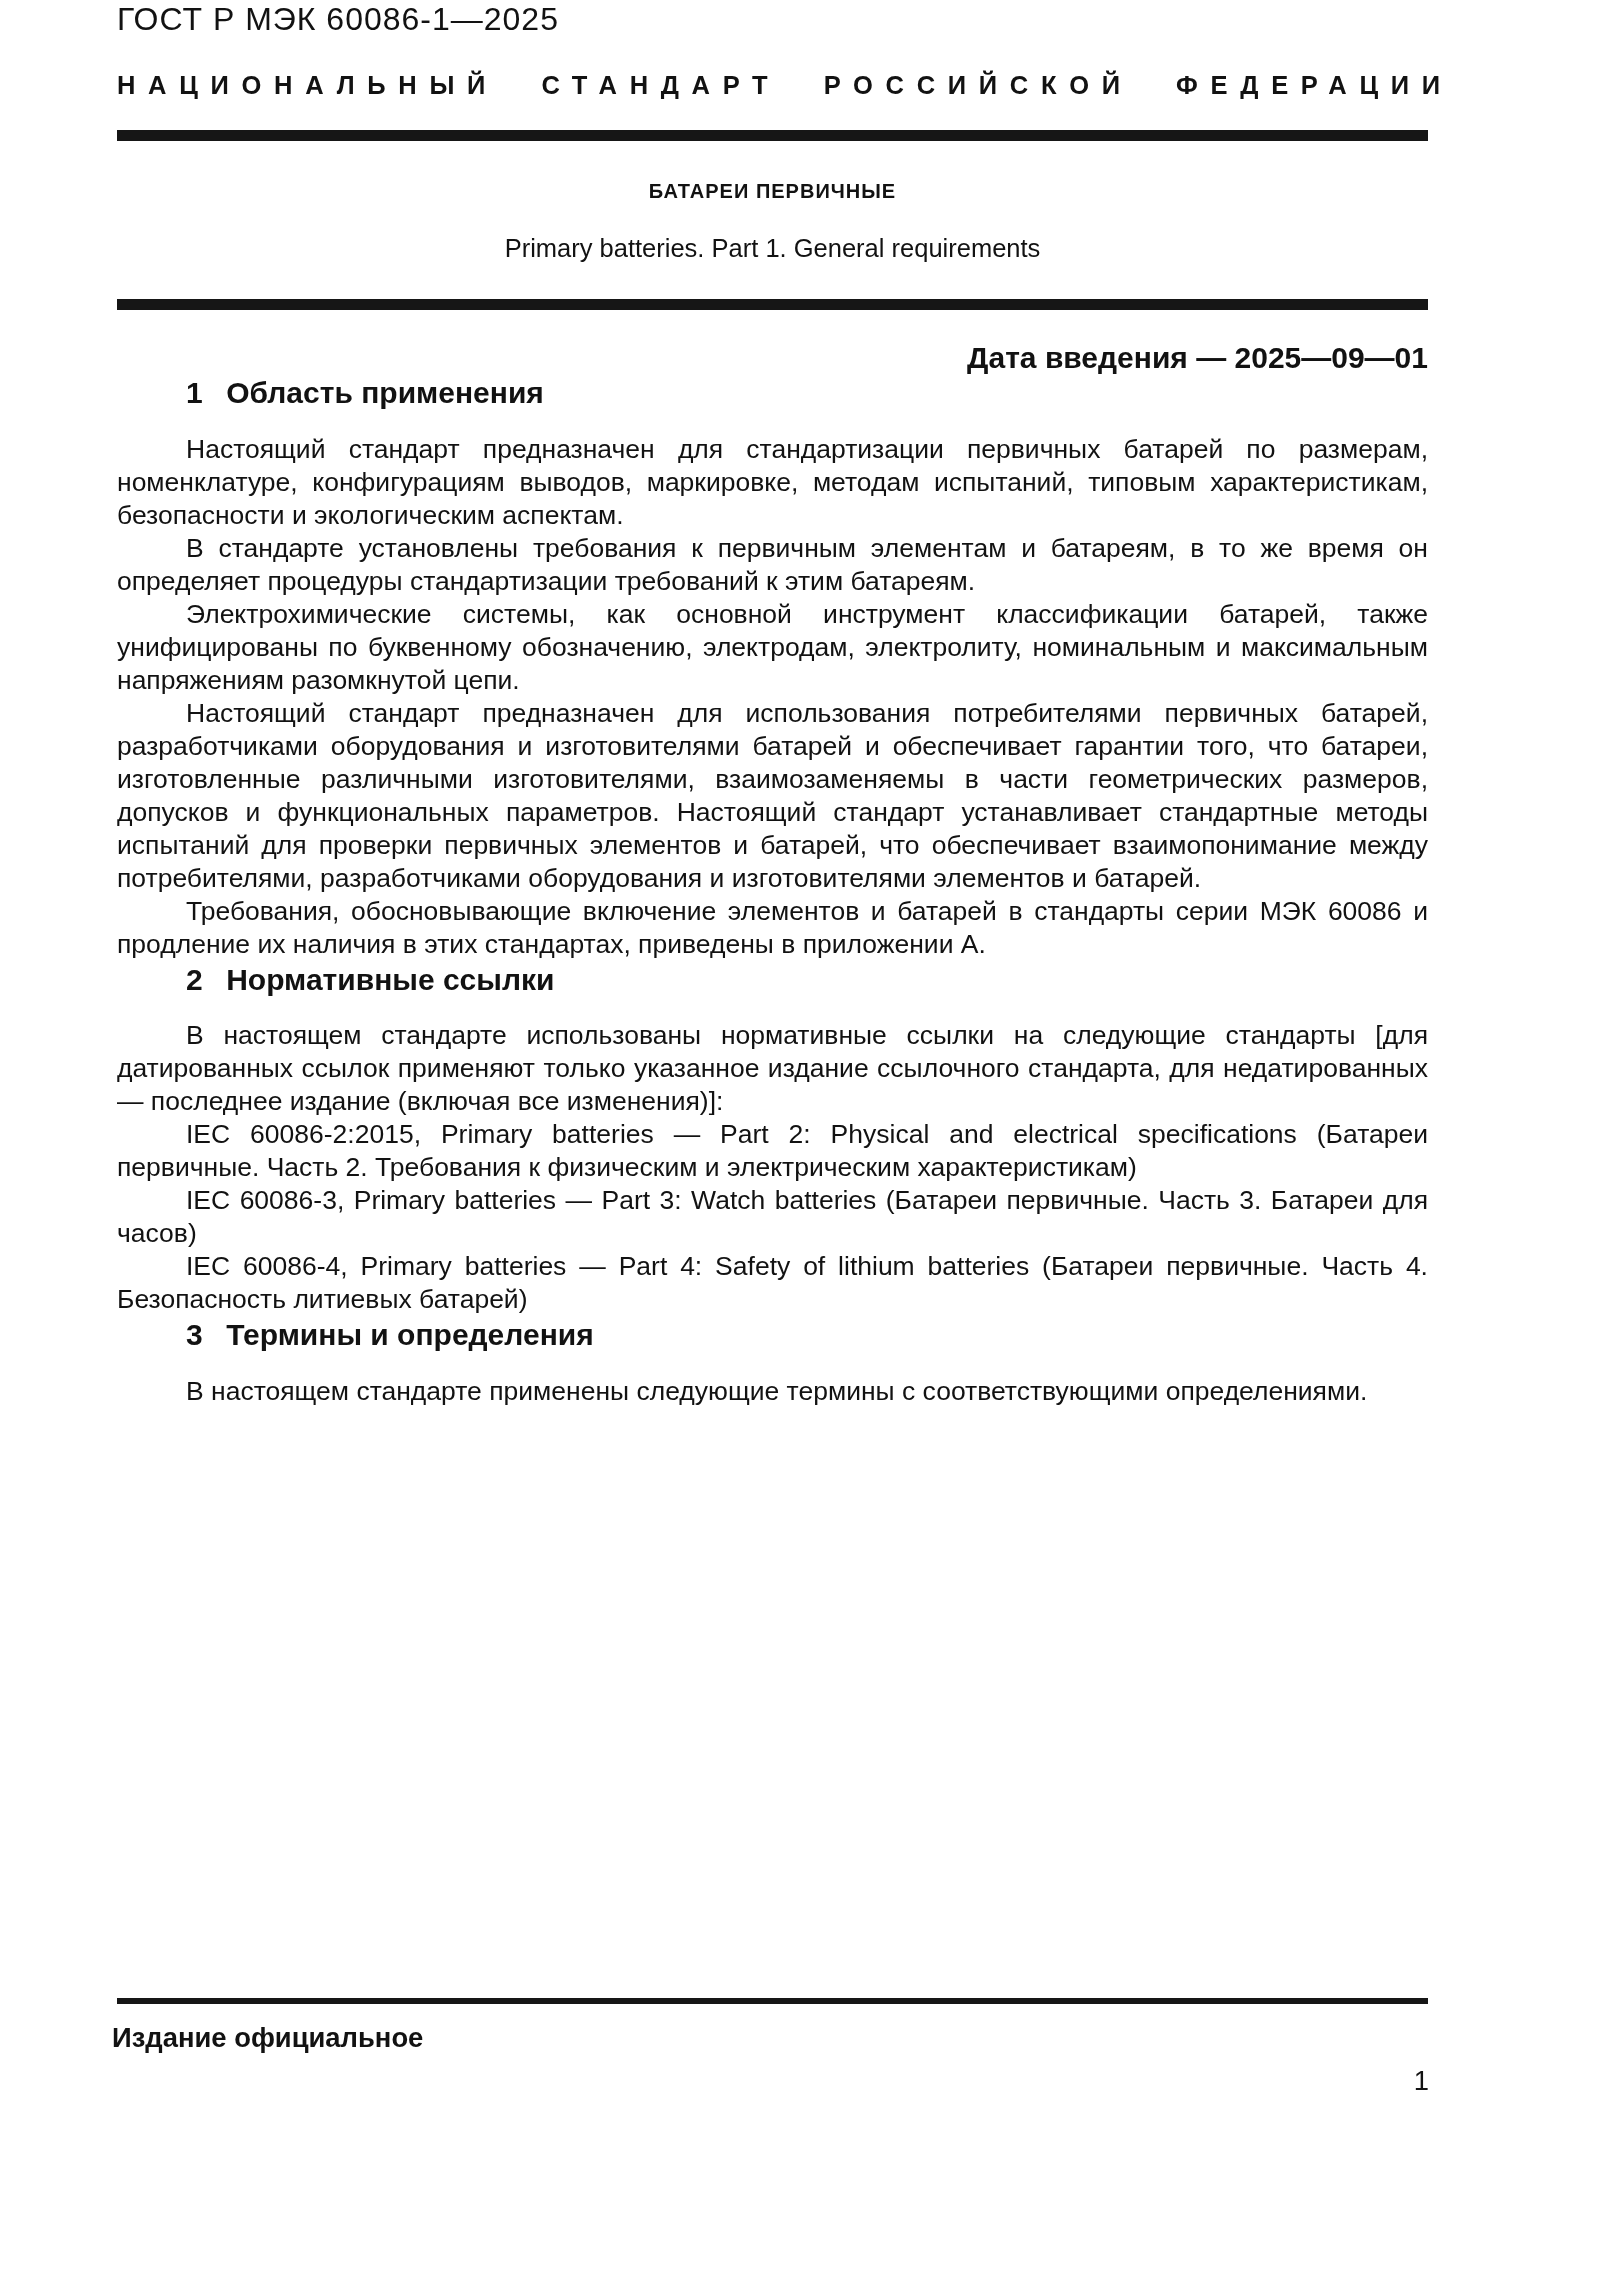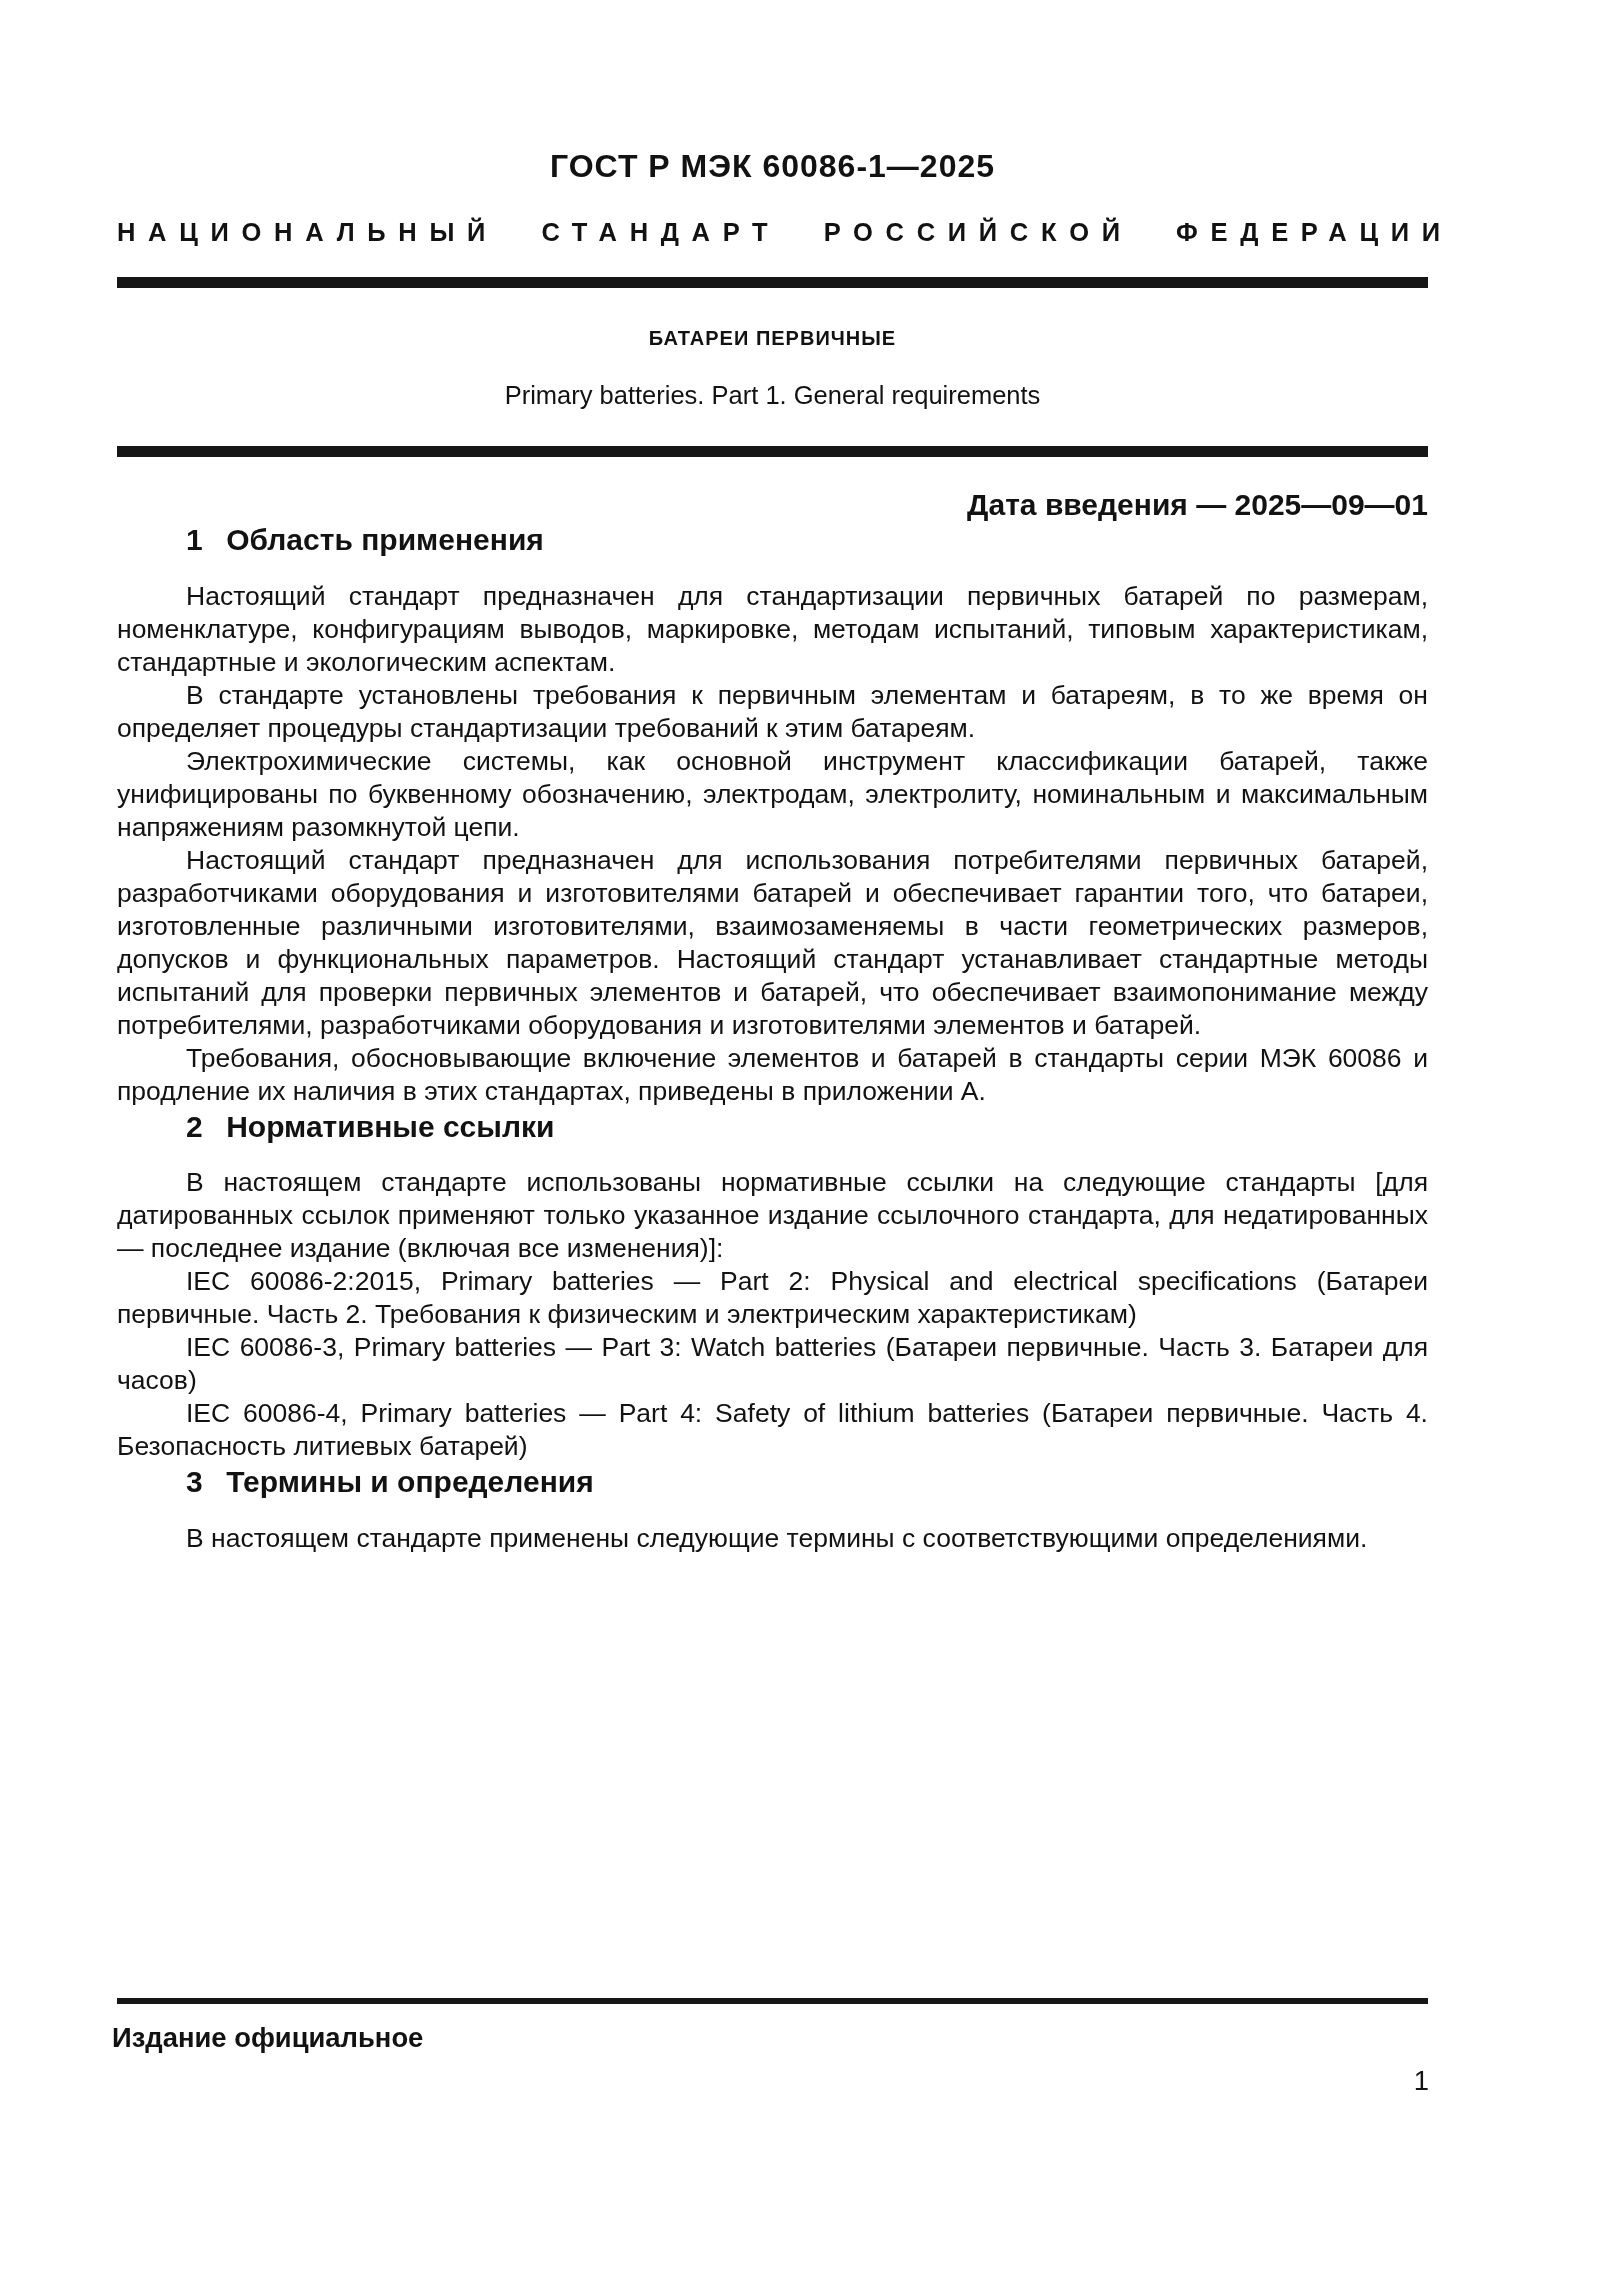--- a/index.html
+++ b/index.html
@@ -16,23 +16,22 @@
     font-family: "Liberation Sans", sans-serif;
     overflow: hidden;
   }
   .content {
     position: absolute;
     left: 117px;
     top: 0;
     width: 1311px;
   }
   .doc-code {
-    padding-top: 147px;
-    text-align: center;
-    font-weight: bold;
+    text-align: left;
+    font-weight: normal;
     font-size: 32px;
     line-height: 39px;
     letter-spacing: 1px;
   }
   .nat-std {
     margin-top: 31px;
     font-weight: bold;
     font-size: 25.5px;
     line-height: 31px;
     letter-spacing: 12.7px;
@@ -142,21 +141,21 @@
     </div>
 
     <div class="rule-thick rule-2"></div>
 
     <div class="date-line">Дата введения — 2025—09—01</div>
 
     <h2 class="section-heading heading-1">
       <span class="sec-num">1</span><span>Область применения</span>
     </h2>
     <div class="section-body">
-      <p>Настоящий стандарт предназначен для стандартизации первичных батарей по размерам, номенклатуре, конфигурациям выводов, маркировке, методам испытаний, типовым характеристикам, стандартные и экологическим аспектам.</p>
+      <p>Настоящий стандарт предназначен для стандартизации первичных батарей по размерам, номенклатуре, конфигурациям выводов, маркировке, методам испытаний, типовым характеристикам, безопасности и экологическим аспектам.</p>
       <p>В стандарте установлены требования к первичным элементам и батареям, в то же время он определяет процедуры стандартизации требований к этим батареям.</p>
       <p>Электрохимические системы, как основной инструмент классификации батарей, также унифицированы по буквенному обозначению, электродам, электролиту, номинальным и максимальным напряжениям разомкнутой цепи.</p>
       <p>Настоящий стандарт предназначен для использования потребителями первичных батарей, разработчиками оборудования и изготовителями батарей и обеспечивает гарантии того, что батареи, изготовленные различными изготовителями, взаимозаменяемы в части геометрических размеров, допусков и функциональных параметров. Настоящий стандарт устанавливает стандартные методы испытаний для проверки первичных элементов и батарей, что обеспечивает взаимопонимание между потребителями, разработчиками оборудования и изготовителями элементов и батарей.</p>
       <p>Требования, обосновывающие включение элементов и батарей в стандарты серии МЭК 60086 и продление их наличия в этих стандартах, приведены в приложении А.</p>
     </div>
 
     <h2 class="section-heading heading-2">
       <span class="sec-num">2</span><span>Нормативные ссылки</span>
     </h2>
     <div class="section-body">

